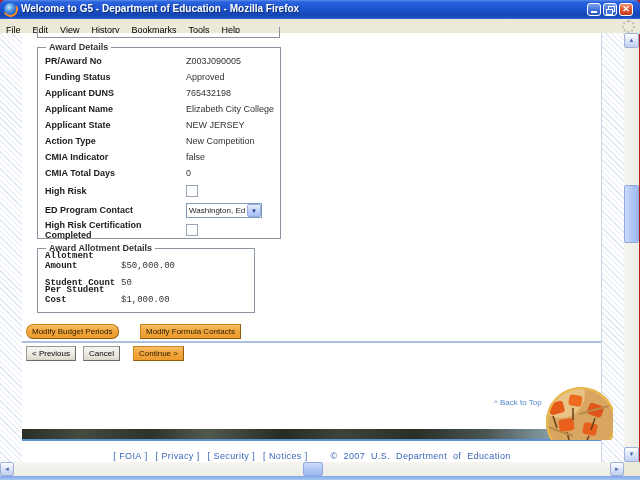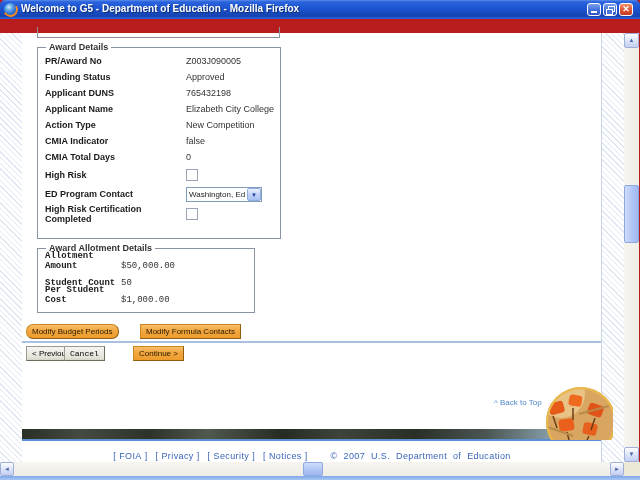--- a/index.html
+++ b/index.html
@@ -55,21 +55,21 @@
   
   .btn{position:absolute;font-family:inherit;font-size:8px;height:15px;line-height:13px;padding:0 5px;cursor:pointer;white-space:nowrap;}
   .btn-orange{background:linear-gradient(180deg,#F8BE6A 0%,#F2A63E 45%,#EE9C2E 100%);
     border:1px solid #C8871F;border-right-color:#8F5E0E;border-bottom-color:#8F5E0E;color:#2E2000;}
   .btn-gray{background:linear-gradient(180deg,#F6F5F2 0%,#E5E2D9 80%,#D8D4C8 100%);
     border:1px solid #9C9A8E;border-right-color:#6E6C60;border-bottom-color:#6E6C60;color:#000;}
   #btn-modify-budget{left:4px;top:291px;border-radius:7px;}
   #btn-modify-formula{left:118px;top:291px;}
   .divider{position:absolute;left:0;top:308px;width:579px;height:2px;background:#A9C0DF;}
   #btn-previous{left:4px;top:313px;}
-  #btn-cancel{left:42px;top:313px;font-family:Liberation Mono, monospace;}
+  #btn-cancel{left:61px;top:313px;}
   #btn-continue{left:111px;top:313px;}
   .back-top{position:absolute;left:472px;top:365px;font-size:8px;color:#4E86C8;text-decoration:none;cursor:pointer;}
   .metal-bar{position:absolute;left:0;top:396px;width:579px;height:10px;
     background:linear-gradient(90deg,#2A2F26 0%,#454B3F 10%,#2E332A 22%,#51584C 32%,#272C23 45%,#3E443A 55%,#2A2F26 68%,#4A5552 80%,#7E949C 90%,#9FB3BA 94%,#5F7076 100%);
     border-bottom:2px solid #5C8FD2;}
   .footer{position:absolute;left:0;top:418px;width:579px;text-align:center;font-size:9px;color:#3A66B8;
     letter-spacing:.4px;word-spacing:3px;white-space:nowrap;}
   .footer a{color:#3A66B8;text-decoration:none;margin:0 2px;cursor:pointer;}
   .f-brk{margin:0 1px;}
   .f-copy{margin-left:16px;}
@@ -99,20 +99,24 @@
 <div id="window">
 
   <div class="titlebar">
     <span class="fx-icon"></span>
     <span class="title-text">Welcome to G5 - Department of Education - Mozilla Firefox</span>
     <span class="winbtn min"></span>
     <span class="winbtn restore"></span>
     <span class="winbtn close">✕</span>
   </div>
 
+  <div class="menubar">
+    <span id="menu-items"><span class="menu-item"><u>F</u>ile</span><span class="menu-item"><u>E</u>dit</span><span class="menu-item"><u>V</u>iew</span><span class="menu-item">Hi<u>s</u>tory</span><span class="menu-item"><u>B</u>ookmarks</span><span class="menu-item"><u>T</u>ools</span><span class="menu-item"><u>H</u>elp</span></span>
+    <span class="throbber"></span>
+  </div>
 
   <div class="viewport">
     <div class="page">
 
       <div class="partial-box"></div>
 
       <fieldset class="fs" id="fs-award">
         <legend>Award Details</legend>
         <div id="award-fields">
             <div class="frow">
@@ -123,20 +127,24 @@
               <span class="lab">Funding Status</span>
               <span class="val">Approved</span>
             </div>
             <div class="frow">
               <span class="lab">Applicant DUNS</span>
               <span class="val">765432198</span>
             </div>
             <div class="frow">
               <span class="lab">Applicant Name</span>
               <span class="val">Elizabeth City College</span>
+            </div>
+            <div class="frow">
+              <span class="lab">Applicant State</span>
+              <span class="val">NEW JERSEY</span>
             </div>
             <div class="frow">
               <span class="lab">Action Type</span>
               <span class="val">New Competition</span>
             </div>
             <div class="frow">
               <span class="lab">CMIA Indicator</span>
               <span class="val">false</span>
             </div>
             <div class="frow">

